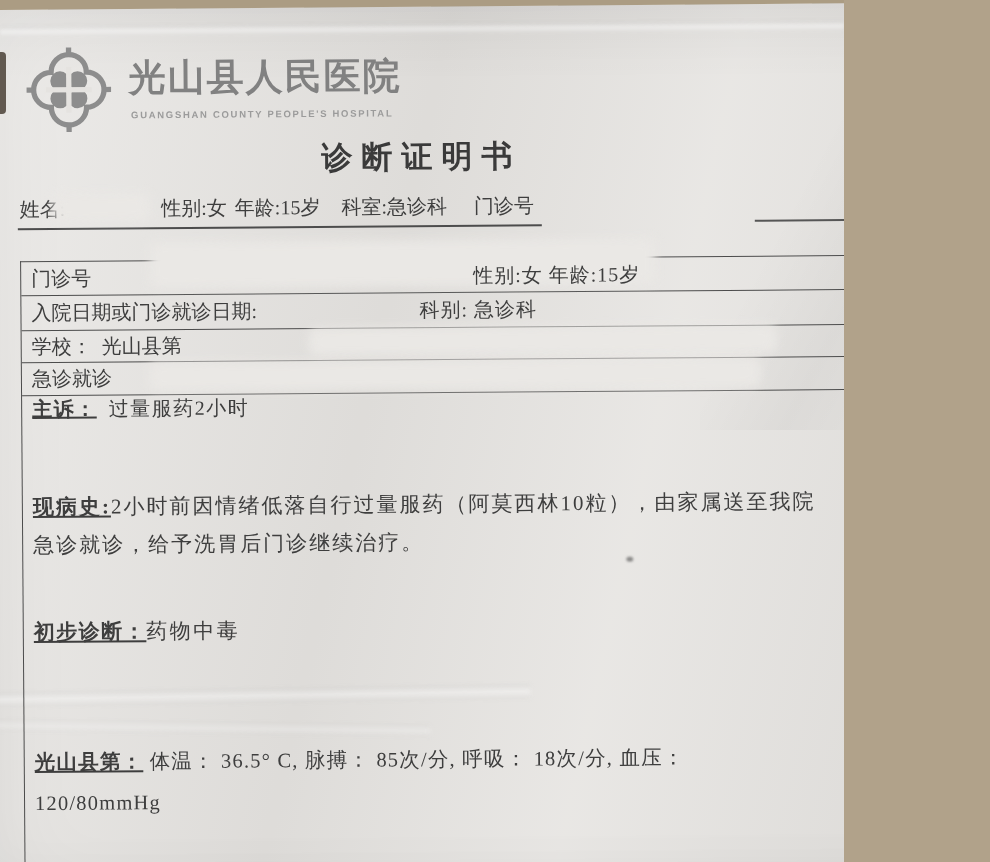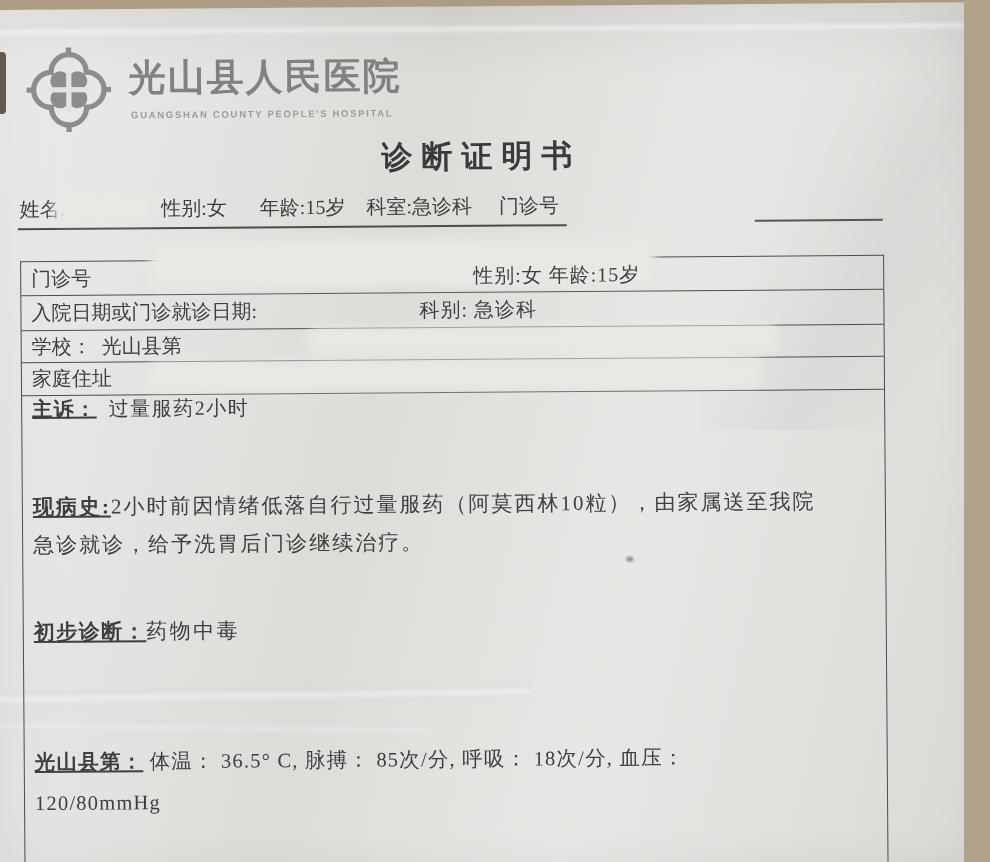--- a/index.html
+++ b/index.html
@@ -1,18 +1,18 @@
 <!DOCTYPE html>
 <html><head>
 <meta charset="utf-8">
 <style>
   html,body{margin:0;padding:0;}
   body{width:990px;height:862px;overflow:hidden;background:#b1a28a;
        font-family:"Liberation Serif","DejaVu Serif",serif;}
-  .scene{position:relative;width:964px;height:862px;overflow:hidden;background:#ab9c83;}
+  .scene{position:relative;width:844px;height:862px;overflow:hidden;background:#ab9c83;}
 
   
   .paper{position:absolute;left:-14px;top:10px;width:1022px;height:900px;
          background:#e5e3e0;transform:rotate(-0.45deg);transform-origin:0 0;z-index:1;
          box-shadow:inset 0 0 90px rgba(0,0,0,0.07), inset -20px -25px 60px rgba(0,0,0,0.05);}
   .paper::before{content:"";position:absolute;inset:0;
          background:linear-gradient(103deg, rgba(255,255,255,0.30), rgba(0,0,0,0.030) 38%,
                     rgba(255,255,255,0.14) 62%, rgba(0,0,0,0.045) 96%),
                     linear-gradient(to bottom, rgba(0,0,0,0.025), rgba(255,255,255,0) 8%);}
   .notch{position:absolute;left:0;top:52px;width:6px;height:62px;background:#4a4136;
@@ -40,21 +40,21 @@
   .en-name{font-size:9.5px;font-weight:700;color:#9b9b9b;letter-spacing:1.7px;margin-top:6px;margin-left:2px;
            font-family:"Liberation Sans","DejaVu Sans",sans-serif;}
 
   .doc-title{position:absolute;top:139px;left:0;width:100%;text-align:center;
              font-size:31px;font-weight:700;letter-spacing:9px;color:#3a3a3a;}
 
   
   .pline{position:absolute;left:18px;top:196px;font-size:20px;}
   .pgroup{display:inline-block;border-bottom:2px solid #4c4c4c;padding:0 8px 5px 2px;}
   .pl-blank{display:inline-block;width:86px;}
-  .pl-sex{margin-right:28px;} .pl-age{margin-right:16px;font-family:Liberation Serif, serif;} .pl-dept{margin-right:22px;}
+  .pl-sex{margin-right:3px;} .pl-age{margin-right:16px;font-family:Liberation Serif, serif;} .pl-dept{margin-right:22px;}
   .pline-right{position:absolute;left:755px;top:199px;width:128px;height:26px;border-bottom:2px solid #565656;}
 
   
   .dtable{position:absolute;left:20px;top:261px;width:864px;height:640px;
           border:1.6px solid #4c4c4c;border-bottom:none;box-sizing:border-box;}
   .trow{position:relative;border-bottom:1.5px solid #4c4c4c;font-size:20px;}
   .r1{height:33px;} .r2{height:34px;} .r3{height:31px;} .r4{height:32px;}
   .cellA{position:absolute;left:10px;top:50%;transform:translateY(-50%);z-index:6;white-space:nowrap;}
   .r1 .cellB{position:absolute;left:452px;top:50%;transform:translateY(-50%);z-index:6;letter-spacing:1px;}
   .r2 .cellB{position:absolute;left:398px;top:50%;transform:translateY(-50%);z-index:6;letter-spacing:1px;}
@@ -135,21 +135,21 @@
         <span class="cellB">性别:女 年龄:15岁</span>
       </div>
       <div class="trow r2">
         <span class="cellA">入院日期或门诊就诊日期:</span>
         <span class="cellB">科别: 急诊科</span>
       </div>
       <div class="trow r3">
         <span class="cellA"><span>学校：</span><span class="cellV">光山县第</span></span>
       </div>
       <div class="trow r4">
-        <span class="cellA">家庭住址</span>
+        <span class="cellA">急诊就诊</span>
       </div>
 
       <div class="sec sec-complaint">
         <span class="lbl">主诉：</span><span class="val">过量服药2小时</span>
       </div>
 
       <div class="sec sec-illness">
         <span class="lbl">现病史:</span><span>2小时前因情绪低落自行过量服药（阿莫西林10粒），由家属送至我院</span>
         <div>急诊就诊，给予洗胃后门诊继续治疗。</div>
       </div>

